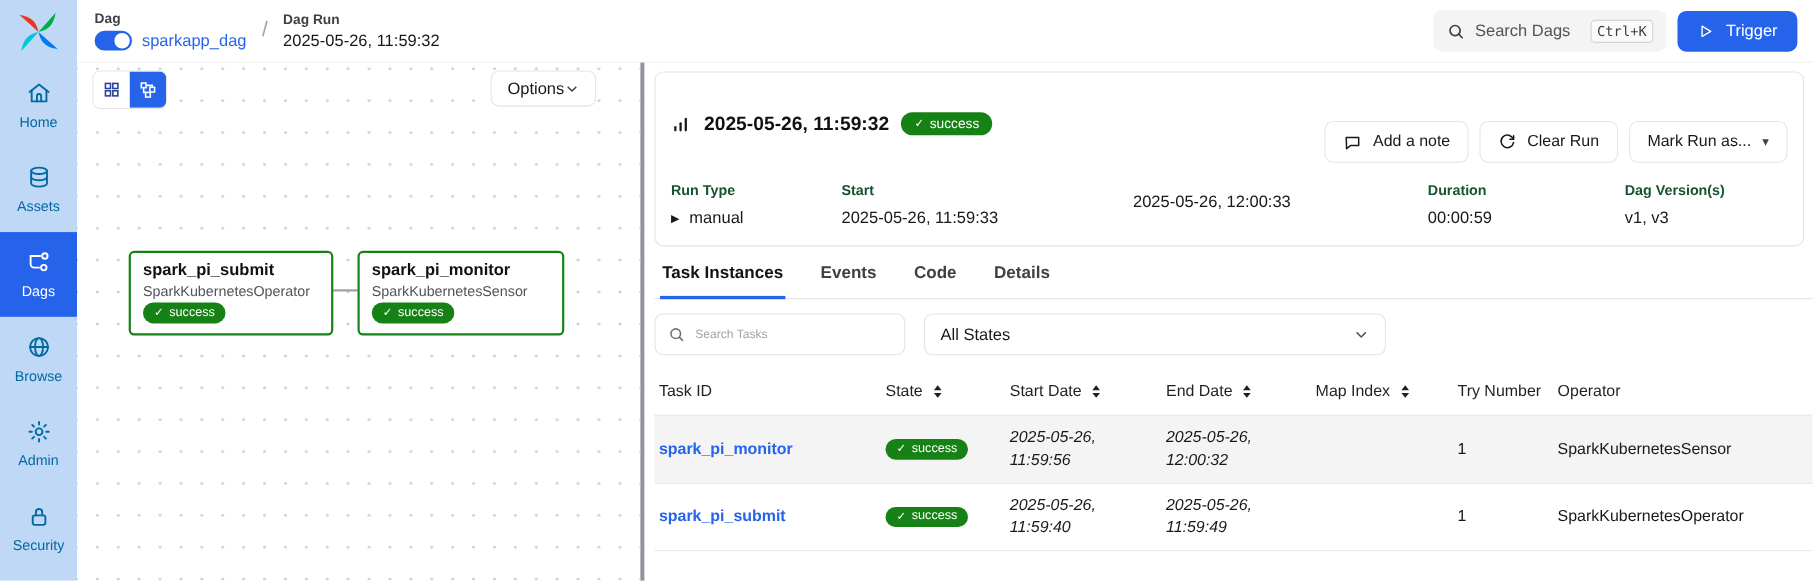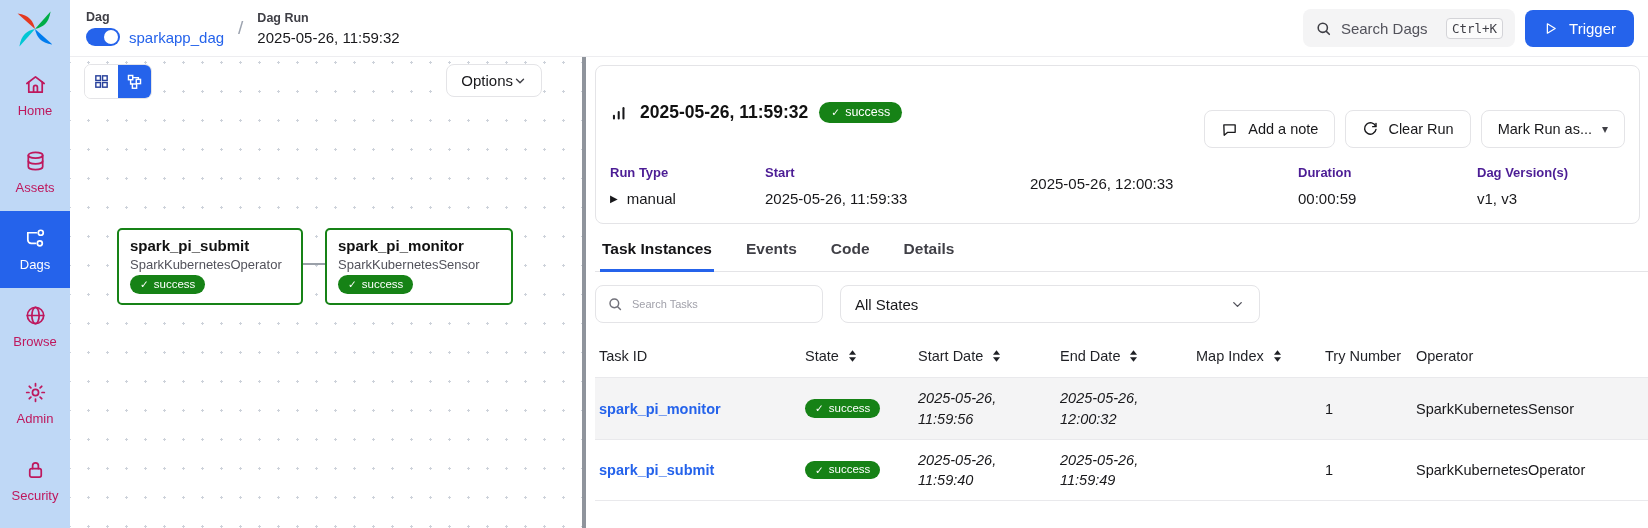--- a/index.html
+++ b/index.html
@@ -5,21 +5,21 @@
   * { box-sizing: border-box; margin: 0; padding: 0; }
   html,body { width:1648px; height:528px; overflow:hidden; }
   body { font-family:"Liberation Sans", sans-serif; background:#fff; color:#18181b; }
   .app { display:flex; width:1648px; height:528px; }
 
   
   .sidebar { flex:0 0 70px; background:#bfd8f6; display:flex; flex-direction:column; }
   .logo-wrap { height:57px; display:flex; align-items:center; justify-content:center; }
   .nav { flex:1; display:flex; flex-direction:column; }
   .nav-item { height:77px; display:flex; flex-direction:column; align-items:center; justify-content:center;
-              gap:7px; color:#be185d; font-size:13px; cursor:pointer; }
+              gap:7px; color:#0369a1; font-size:13px; cursor:pointer; }
   .nav-item.active { background:#2563eb; color:#fff; }
   .nav-item svg { display:block; }
 
   
   .main { flex:1; display:flex; flex-direction:column; min-width:0; }
   .topbar { flex:0 0 57px; display:flex; align-items:center; padding:0 14px 0 16px; gap:6px;
             background:#fff; border-bottom:1px solid #ededf0; }
   .crumb { display:flex; flex-direction:column; gap:4px; }
   .crumb-label { font-size:12.5px; font-weight:bold; color:#3f3f46; }
   .crumb-row { display:flex; align-items:center; gap:9px; }
@@ -71,21 +71,21 @@
   .run-card { border:1px solid #e4e4e7; border-radius:8px; padding:11px 14px 16px; margin-right:8px; }
   .run-header { display:flex; align-items:center; gap:11px; }
   .run-title { font-size:17.5px; font-weight:bold; color:#111; }
   .badge-lg { font-size:12.5px; padding:3px 12px; }
   .run-actions { margin-left:auto; display:flex; gap:10px; }
   .action-btn { height:38px; display:flex; align-items:center; gap:10px; padding:0 16px; border:1px solid #e4e4e7;
                 background:#fff; border-radius:8px; font-size:14.5px; color:#18181b; cursor:pointer;
                 font-family:"Liberation Sans",sans-serif;margin-top:33px; }
   .caret { font-size:12px; color:#3f3f46; }
   .run-meta { display:grid; grid-template-columns:155px 265px 268px 179px 1fr; margin-top:17px; }
-  .meta-label { font-size:13px; font-weight:bold; color:#4c1d95; }
+  .meta-label { font-size:13px; font-weight:bold; color:#14532d; }
   .meta-value { font-size:15px; color:#18181b; margin-top:10px; display:flex; align-items:center; gap:9px; }
   .runtype-arrow { font-size:10px; color:#18181b; }
 
   .tabs { display:flex; gap:30px; margin-top:6px; border-bottom:1px solid #e4e4e7; padding-left:5px; }
   .tab { padding:10px 2px 11px; font-size:15.5px; font-weight:bold; color:#3f3f46; border-bottom:3px solid transparent;
          margin-bottom:-1px; cursor:pointer; }
   .tab.active { color:#131316; border-bottom-color:#2563eb; }
 
   .filters { display:flex; gap:17px; margin-top:13px; }
   .search-tasks { width:228px; height:38px; border:1px solid #e4e4e7; border-radius:8px; display:flex;

